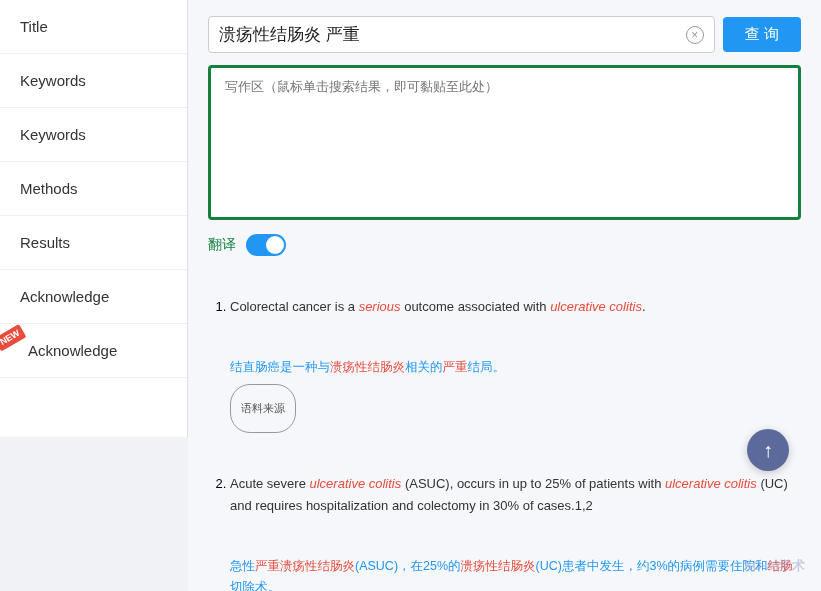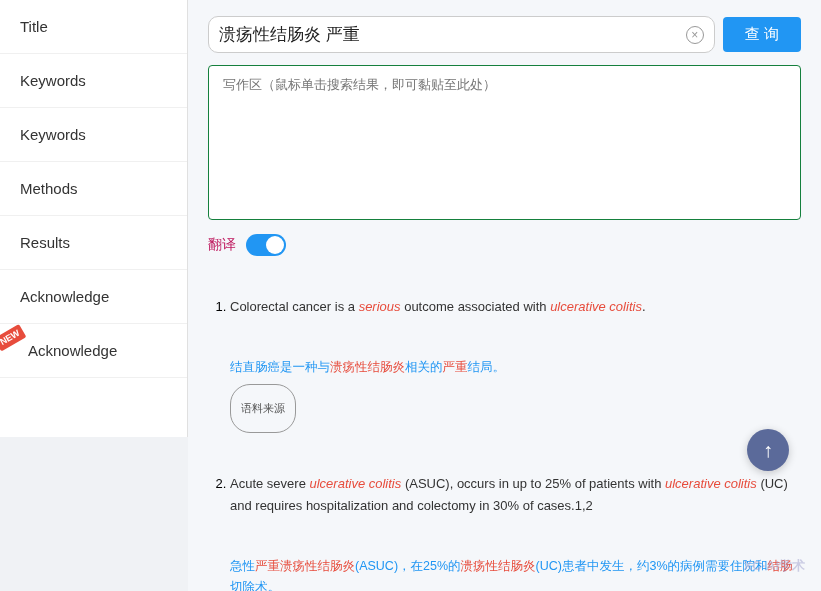--- a/index.html
+++ b/index.html
@@ -70,21 +70,21 @@
       align-items: center;
       margin-bottom: 12px;
       gap: 8px;
     }
 
     .search-input-wrap {
       display: flex;
       align-items: center;
       background: #fff;
       border: 1px solid #ccc;
-      border-radius: 10px;
+      border-radius: 4px;
       padding: 6px 10px;
       flex: 1;
       font-size: 17px;
     }
 
     .search-text {
       flex: 1;
       font-size: 17px;
       color: #222;
       font-weight: 500;
@@ -113,42 +113,42 @@
       padding: 8px 22px;
       font-size: 15px;
       cursor: pointer;
       white-space: nowrap;
     }
 
     
     .writing-area {
       width: 100%;
       height: 155px;
-      border: 1px solid #15803d;
+      border: 3px solid #15803d;
       border-radius: 4px;
       background: #fff;
       padding: 10px 14px;
       font-size: 13px;
       color: #0c4a6e;
       resize: none;
       margin-bottom: 10px;
       outline: none;
     }
 
     
     .translate-row {
       display: flex;
       align-items: center;
       gap: 10px;
       margin-bottom: 14px;
     }
 
     .translate-label {
       font-size: 14px;
-      color: #be185d;
+      color: #15803d;
     }
 
     .toggle-switch {
       width: 40px;
       height: 22px;
       background: #2196f3;
       border-radius: 11px;
       position: relative;
       cursor: pointer;
     }

